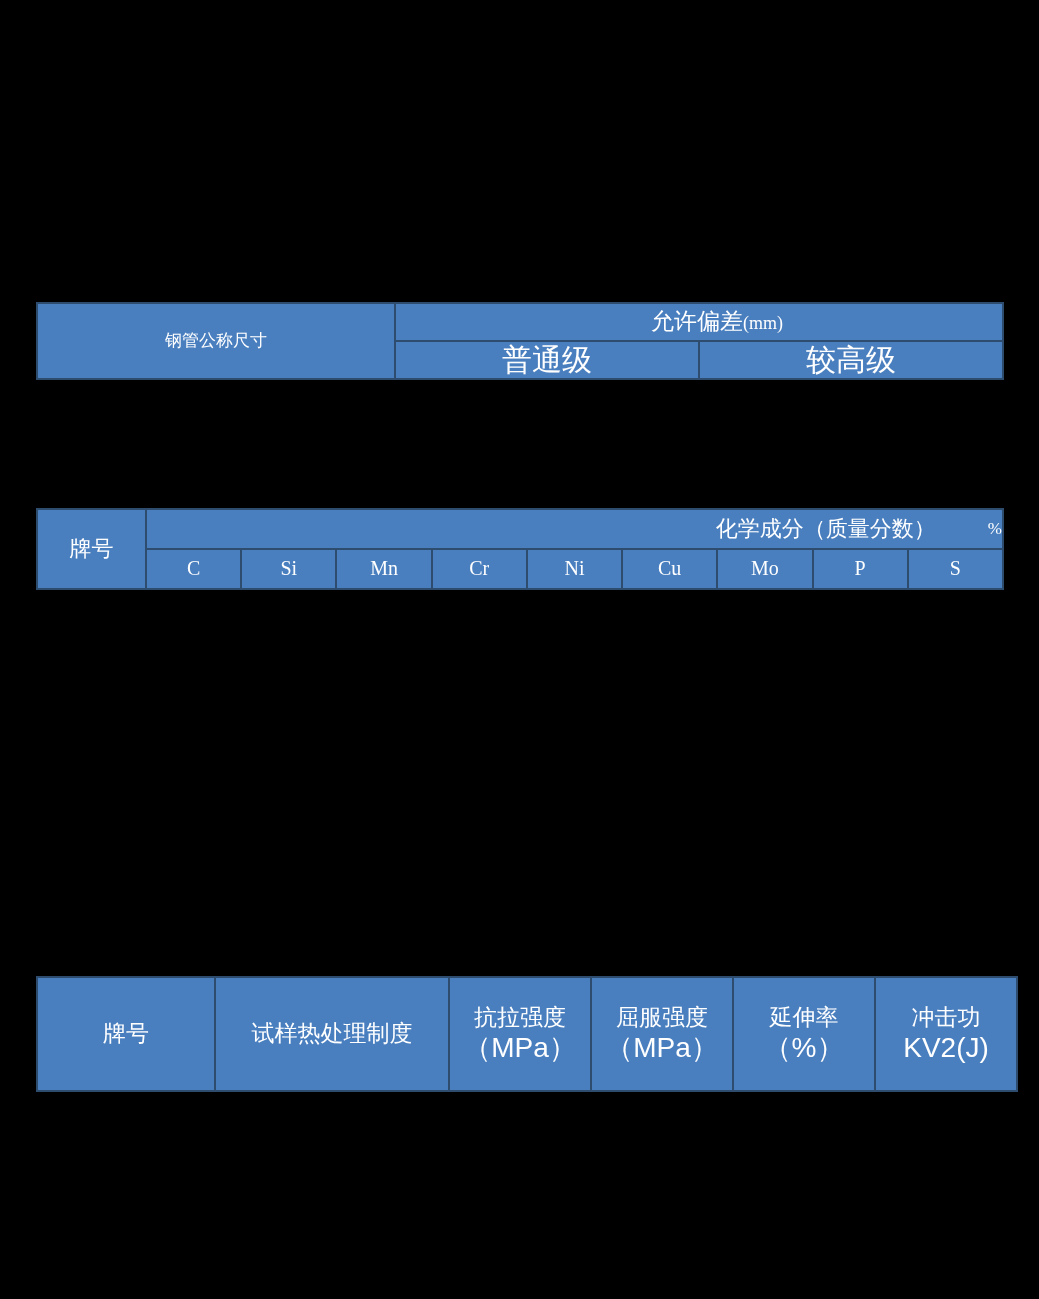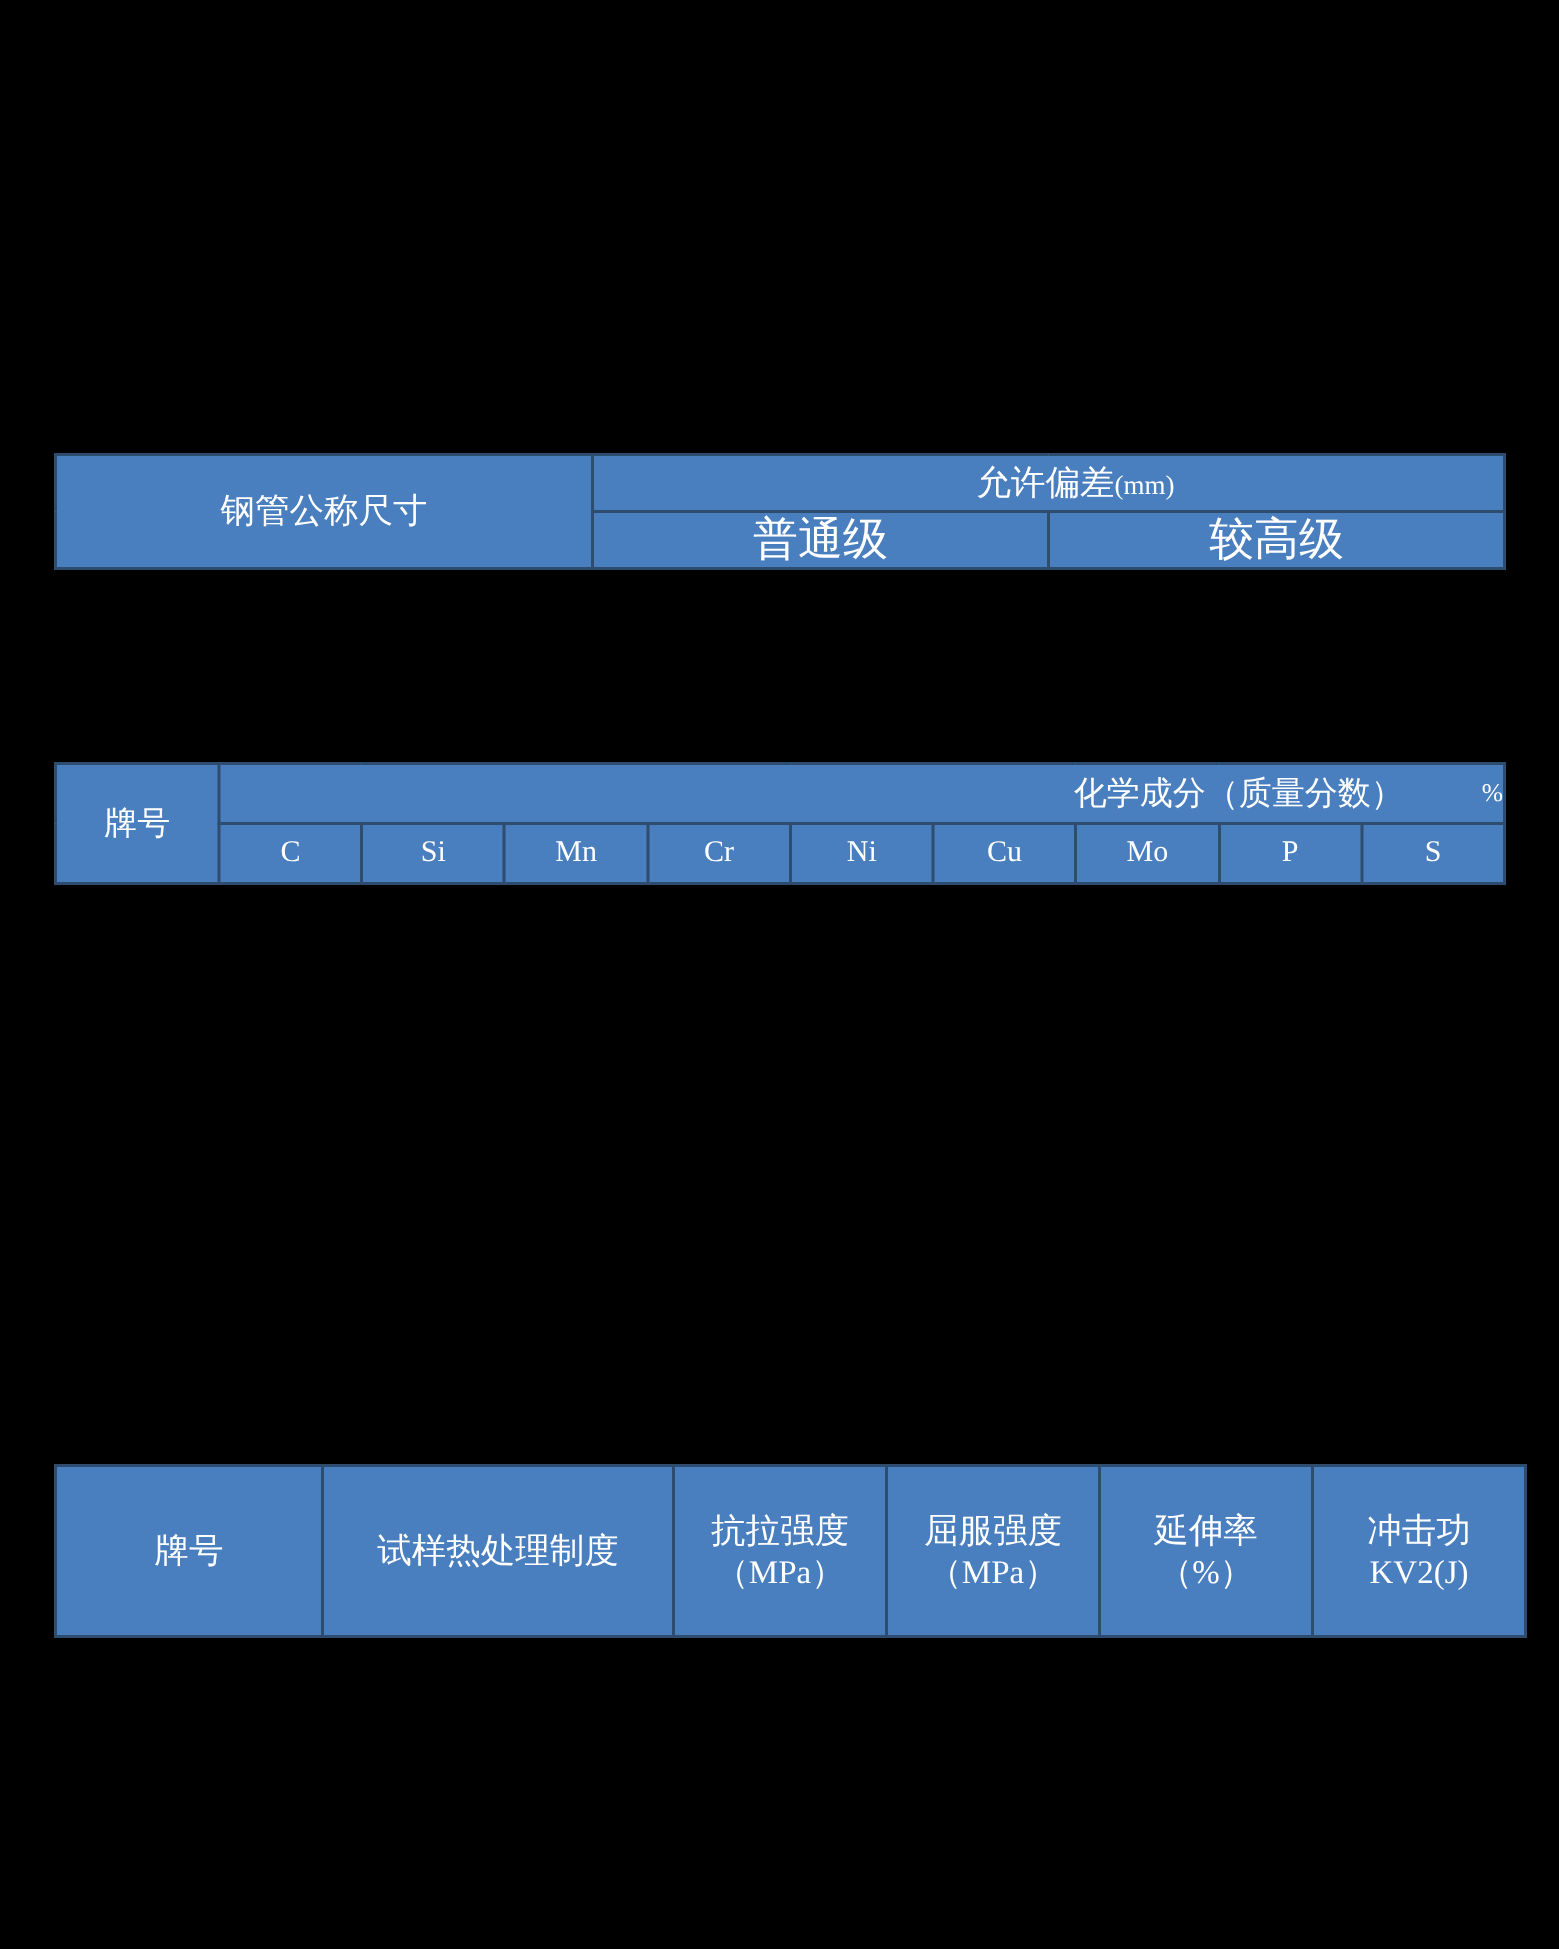--- a/index.html
+++ b/index.html
@@ -35,21 +35,21 @@
     font-weight: normal;
   }
 
   
   #table-tolerance {
     left: 36px;
     top: 302px;
     width: 968px;
   }
   #table-tolerance td { height: 36px; }
-  #table-tolerance .c-size  { width: 356px; font-size: 23px; }
+  #table-tolerance .c-size  { width: 356px; font-size: 17px; }
   #table-tolerance .c-dev   { font-size: 23px; padding-left: 36px; }
   #table-tolerance .c-grade { font-size: 30px; }
   .unit-sm {
     font-size: 18px;
     font-family: "Liberation Serif", "DejaVu Serif", serif;
   }
 
   
   #table-chemical {
     left: 36px;
@@ -74,22 +74,22 @@
     font-size: 23px;
   }
   #table-mechanical .w-brand { width: 176px; }
   #table-mechanical .w-heat  { width: 232px; text-align: center; }
   #table-mechanical .w-ts    { width: 140px; }
   #table-mechanical .w-ys    { width: 140px; margin-left: 37px; }
   #table-mechanical .w-el    { width: 140px; margin-top: 36px; }
   #table-mechanical .w-kv    { width: 140px; }
   .line2 { display: block; }
   .mono-unit {
-    font-family: Liberation Serif, serif;
-    font-size: 22px;
+    font-family: Liberation Sans, sans-serif;
+    font-size: 28px;
   }
 </style>
 </head>
 <body>
 
 <table class="tbl" id="table-tolerance">
   <tbody>
       <tr>
     <td class="c-size" rowspan="2">钢管公称尺寸</td>
     <td class="c-dev" colspan="2"><span>允许偏差</span><span class="unit-sm">(mm)</span></td>

